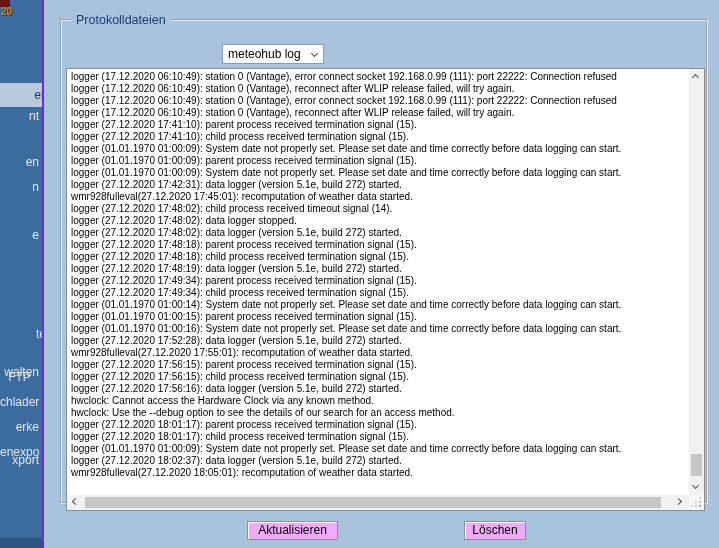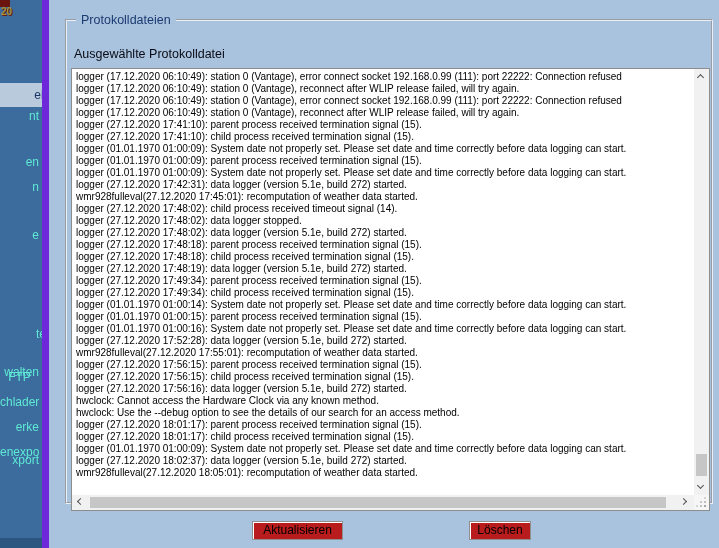--- a/index.html
+++ b/index.html
@@ -9,28 +9,28 @@
   
   .sidebar { position:absolute; left:0; top:0; width:42px; height:548px;
     background:#3c6b9d; }
   .sidebar-bottom { position:absolute; left:0; top:538px; width:42px; height:10px;
     background:#2c5680; }
   .logo-red { position:absolute; left:0; top:0; width:10px; height:7px;
     background:#6b1511; }
   .logo-frag { position:absolute; left:1px; top:6px; font-size:10px; font-weight:bold;
     color:#ab9130; text-shadow:1px 1px 0 #6b1b10; }
   .side-item { position:absolute; left:0; width:42px; height:16px; line-height:16px;
-    text-align:right; padding-right:3px; font-size:12px; color:#5eead4;
+    text-align:right; padding-right:3px; font-size:12px; color:#e5e5e5;
     white-space:nowrap; overflow:hidden; cursor:pointer; }
   .side-item.selected { width:61px; height:24px; line-height:24px;
     background:#b9cadd; color:#16355e; padding-right:4px; }
 
   
   .content { position:absolute; left:42px; top:0; width:677px; height:548px;
-    background:#a9c3de; border-left:7px solid #6d28d9;text-decoration:underline; }
+    background:#a9c3de; border-left:2px solid #6d28d9;text-decoration:underline; }
 
   fieldset.panel { position:absolute; left:16px; top:13px; width:648px; height:491px;
     border:2px groove #e9eff7; padding:0; }
   fieldset.panel legend { margin-left:9px; padding:0 5px; font-size:12.5px;
     color:#1b3a70; }
 
   .select-label { position:absolute; left:7px; top:20px; font-size:12.5px; color:#0a0a14; }
   .fake-select { position:absolute; left:160px; top:17px; width:102px; height:20px;
     background:#fff; border:1px solid #8a9cb2; font-size:12px; color:#000;
     line-height:18px; padding-left:5px; cursor:pointer; }
@@ -54,21 +54,21 @@
   .chevron { position:absolute; width:5px; height:5px;
     border-right:1.7px solid #505050; border-bottom:1.7px solid #505050; }
   .chev-up   { left:4px; top:6px;  transform:rotate(-135deg); }
   .chev-down { left:4px; top:3px;  transform:rotate(45deg); }
   .chev-left { left:6px; top:4px;  transform:rotate(135deg); }
   .chev-right{ left:3px; top:4px;  transform:rotate(-45deg); }
   .grip { position:absolute; right:3px; bottom:3px; width:2px; height:2px; background:#a5a5a5;
     box-shadow:-4px 0 0 #c0c0c0, 0 -4px 0 #c0c0c0, -8px 0 0 #d5d5d5, 0 -8px 0 #d5d5d5, -4px -4px 0 #c9c9c9; }
 
   
-  .btn { position:absolute; top:521px; height:19px; background:#b91c1c;
+  .btn { position:absolute; top:521px; height:19px; background:#f0abfc;
     border:1px solid #8f8f8f; box-shadow:inset 1px 1px 0 #ffffff;
     font-family:"Liberation Sans", sans-serif; font-size:12px; color:#000;
     text-align:center; line-height:17px; cursor:pointer; }
   .btn-refresh { left:203px; width:91px; }
   .btn-delete  { left:420px; width:62px; }
 </style>
 </head>
 <body>
 
 <div class="sidebar" id="sidebar">
@@ -88,22 +88,25 @@
     <div class="side-item" style="top: 419px;">erke</div>
     <div class="side-item" style="top: 444px;">enexpo</div>
     <div class="side-item" style="top: 452px;">xport</div>
   </div>
 
 <div class="content">
 
   <fieldset class="panel">
     <legend>Protokolldateien</legend>
 
-    <span class="select-label">Ausgewählte Protokolldatei</span>
 
+    <div class="fake-select">
+      <span>meteohub log</span>
+      <span class="chev"></span>
+    </div>
 
     <div class="logbox">
       <div class="log-text" id="log-text">logger (17.12.2020 06:10:49): station 0 (Vantage), error connect socket 192.168.0.99 (111): port 22222: Connection refused
 logger (17.12.2020 06:10:49): station 0 (Vantage), reconnect after WLIP release failed, will try again.
 logger (17.12.2020 06:10:49): station 0 (Vantage), error connect socket 192.168.0.99 (111): port 22222: Connection refused
 logger (17.12.2020 06:10:49): station 0 (Vantage), reconnect after WLIP release failed, will try again.
 logger (27.12.2020 17:41:10): parent process received termination signal (15).
 logger (27.12.2020 17:41:10): child process received termination signal (15).
 logger (01.01.1970 01:00:09): System date not properly set. Please set date and time correctly before data logging can start.
 logger (01.01.1970 01:00:09): parent process received termination signal (15).

